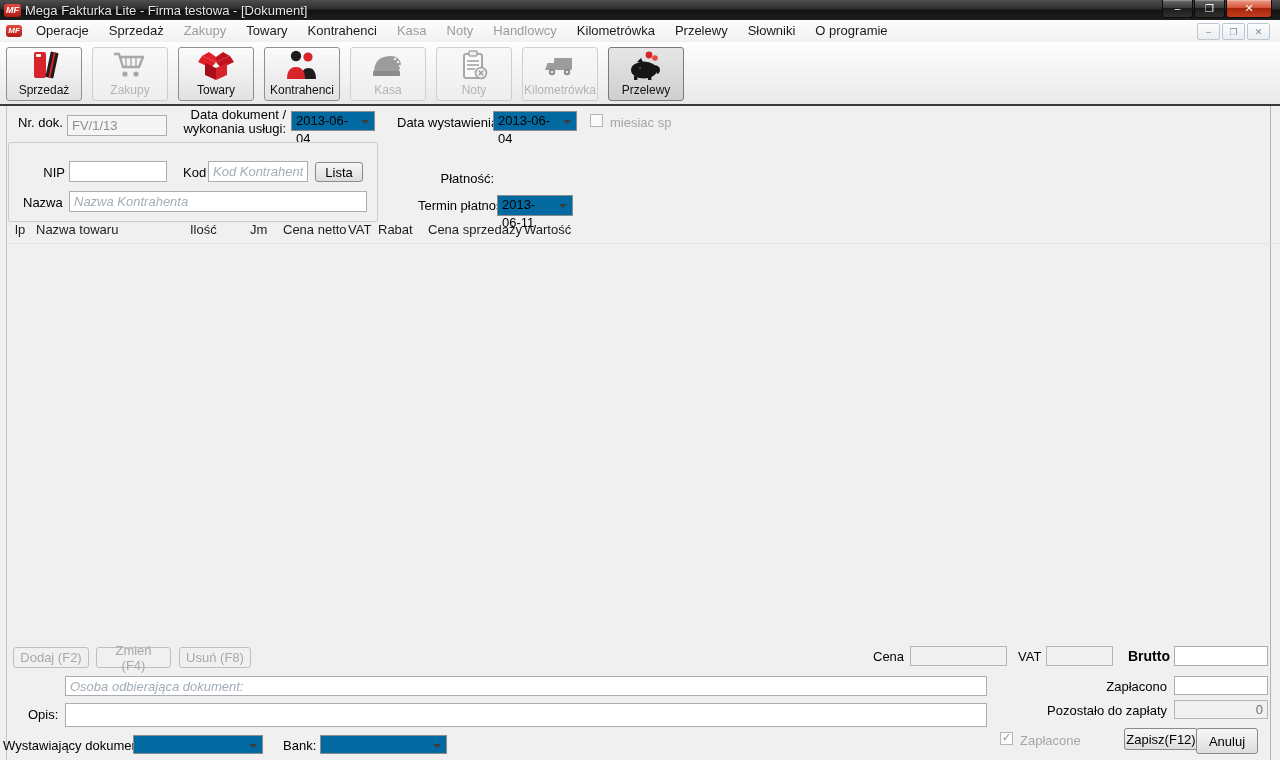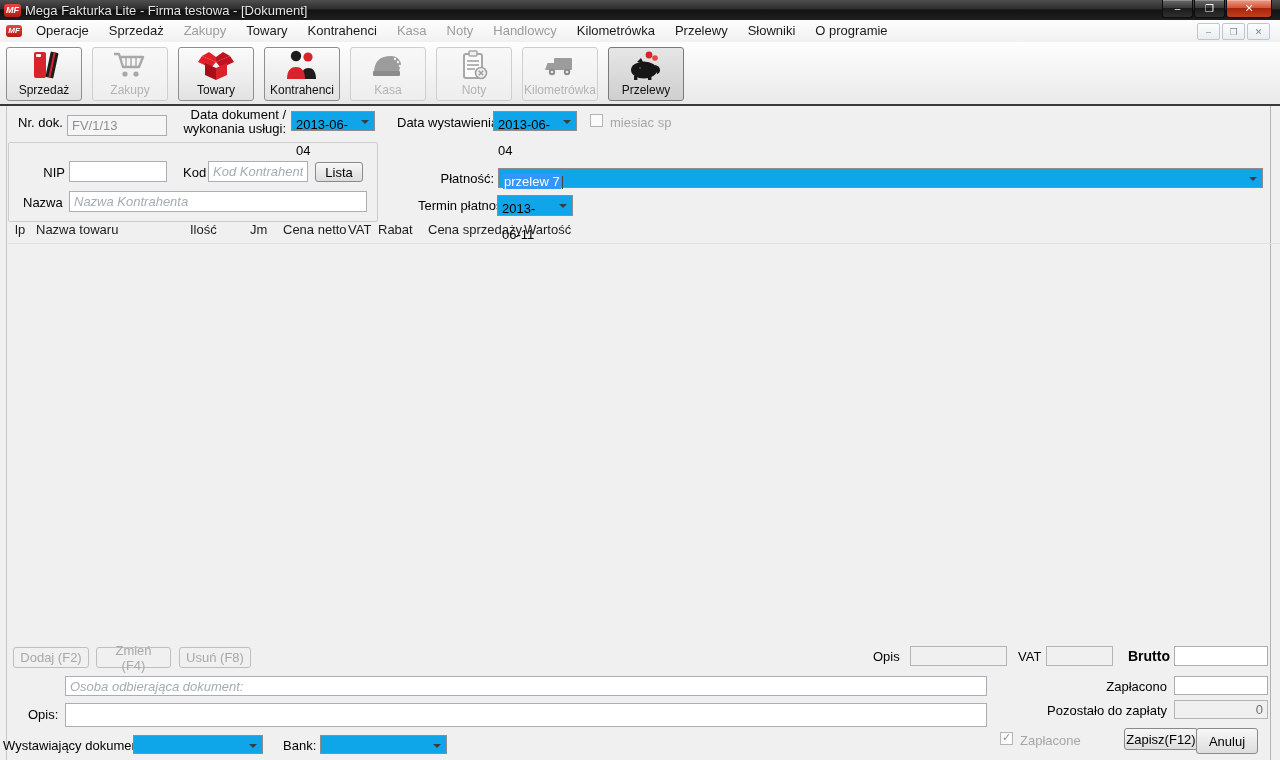--- a/index.html
+++ b/index.html
@@ -51,22 +51,22 @@
   .edge-l{position:absolute;left:6px;top:0;width:1px;height:654px;background:#c6c6c6;}
   .edge-r{position:absolute;left:1270px;top:0;width:1px;height:654px;background:#b2b2b2;}
   .lbl{position:absolute;white-space:nowrap;color:#000;}
   .lbl.dis{color:#a6a6a6;}
   .lbl.r{text-align:right;}
   .tin{position:absolute;box-sizing:border-box;border:1px solid #abadb3;background:#fff;
     font-family:inherit;font-size:13px;padding:0 4px;color:#000;outline:none;}
   .tin::placeholder{color:#a3adb5;font-style:italic;opacity:1;}
   .tin.ro{background:#f5f5f5;color:#8f8f8f;}
   .tin.dis{background:#f0f0f0;color:#6f6f6f;border-color:#b5b5b5;}
-  .combo{position:absolute;box-sizing:border-box;border:1px solid #8c8c8c;background:#0ea5e9;
-    line-height:26px;padding:0 18px 0 4px;cursor:default;}
+  .combo{position:absolute;box-sizing:border-box;border:1px solid #8c8c8c;background:#0369a1;
+    line-height:18px;padding:0 18px 0 4px;cursor:default;}
   .combo:after{content:"";position:absolute;right:5px;top:8px;border-left:4px solid transparent;
     border-right:4px solid transparent;border-top:4px solid #3c3c3c;}
   .sel-text{background:#3297fd;color:#fff;padding:0 1px;}
   .caret{display:inline-block;width:1px;height:13px;background:#444;vertical-align:text-bottom;margin-left:1px;}
   .groupbox{position:absolute;border:1px solid #cdcdcd;border-radius:2px;}
   .btn{position:absolute;box-sizing:border-box;border:1px solid #8a8a8a;border-radius:3px;
     background:linear-gradient(180deg,#f7f7f7,#ddd);font-family:inherit;font-size:13px;color:#000;
     text-align:center;cursor:default;display:flex;align-items:center;justify-content:center;}
   .btn.dis{border-color:#bfbfbf;background:transparent;color:#a8a8a8;}
   .chk{position:absolute;width:13px;height:13px;box-sizing:border-box;border:1px solid #b5b5b5;background:#fbfbfb;}
@@ -245,42 +245,41 @@
       <span class="lbl r" style="left:28px;top:22px;width:28px">NIP</span>
       <input class="tin" style="left: 60px; top: 18px; width: 98px; height: 21px;" value="">
       <span class="lbl" style="left:174px;top:22px">Kod</span>
       <input class="tin" style="left: 199px; top: 18px; width: 100px; height: 21px;" placeholder="Kod Kontrahenta">
       <button class="btn" style="left:306px;top:19px;width:48px;height:20px">Lista</button>
       <span class="lbl" style="left:14px;top:52px">Nazwa</span>
       <input class="tin" style="left: 60px; top: 48px; width: 298px; height: 21px;" placeholder="Nazwa Kontrahenta">
     </div>
 
     <span class="lbl r" style="left:420px;top:65px;width:74px">Płatność:</span>
-    <div class="combo" style="left:498px;top:62px;width:765px;height:20px"><span class="sel-text">przelew 7</span><span class="caret"></span></div>
     <span class="lbl r" style="left:418px;top:92px;width:76px">Termin płatności:</span>
     <div class="combo" style="left:497px;top:89px;width:76px;height:21px"><span>2013-06-11</span></div>
 
     <div style="position:absolute;left:8px;top:116px;width:1254px;height:21px;border-bottom:1px solid #e2e2e2;padding-left:36px;">
       <span class="hdr" style="left:7px">lp</span>
       <span class="hdr" style="left:28px">Nazwa towaru</span>
       <span class="hdr" style="left:182px">Ilość</span>
       <span class="hdr" style="left:242px">Jm</span>
       <span class="hdr" style="left:275px">Cena netto</span>
       <span class="hdr" style="left:340px">VAT</span>
       <span class="hdr" style="left:370px">Rabat</span>
       <span class="hdr" style="left:420px">Cena sprzedaży</span>
       <span class="hdr" style="left:516px">Wartość</span>
     </div>
     <div style="position:absolute;left:8px;top:137px;width:1254px;height:398px;"></div>
 
     <button class="btn dis" style="left:13px;top:541px;width:76px;height:21px">Dodaj (F2)</button>
     <button class="btn dis" style="left:96px;top:541px;width:75px;height:21px">Zmień (F4)</button>
     <button class="btn dis" style="left:179px;top:541px;width:72px;height:21px">Usuń (F8)</button>
 
-    <span class="lbl" style="left:873px;top:543px">Opis</span>
+    <span class="lbl" style="left:873px;top:543px">Cena</span>
     <input class="tin dis" style="left: 910px; top: 540px; width: 97px; height: 20px;" disabled="" value="">
     <span class="lbl" style="left:1018px;top:543px">VAT</span>
     <input class="tin dis" style="left: 1046px; top: 540px; width: 67px; height: 20px;" disabled="" value="">
     <span class="lbl" style="left:1128px;top:542px;font-weight:bold;font-size:14px">Brutto</span>
     <input class="tin" style="left: 1174px; top: 540px; width: 94px; height: 20px;" value="">
 
     <input class="tin" style="left: 65px; top: 570px; width: 922px; height: 20px;" placeholder="Osoba odbierająca dokument:">
     <span class="lbl r" style="left:1090px;top:573px;width:77px">Zapłacono</span>
     <input class="tin" style="left: 1174px; top: 570px; width: 94px; height: 19px;" value="">
     <span class="lbl" style="left:28px;top:601px">Opis:</span>

